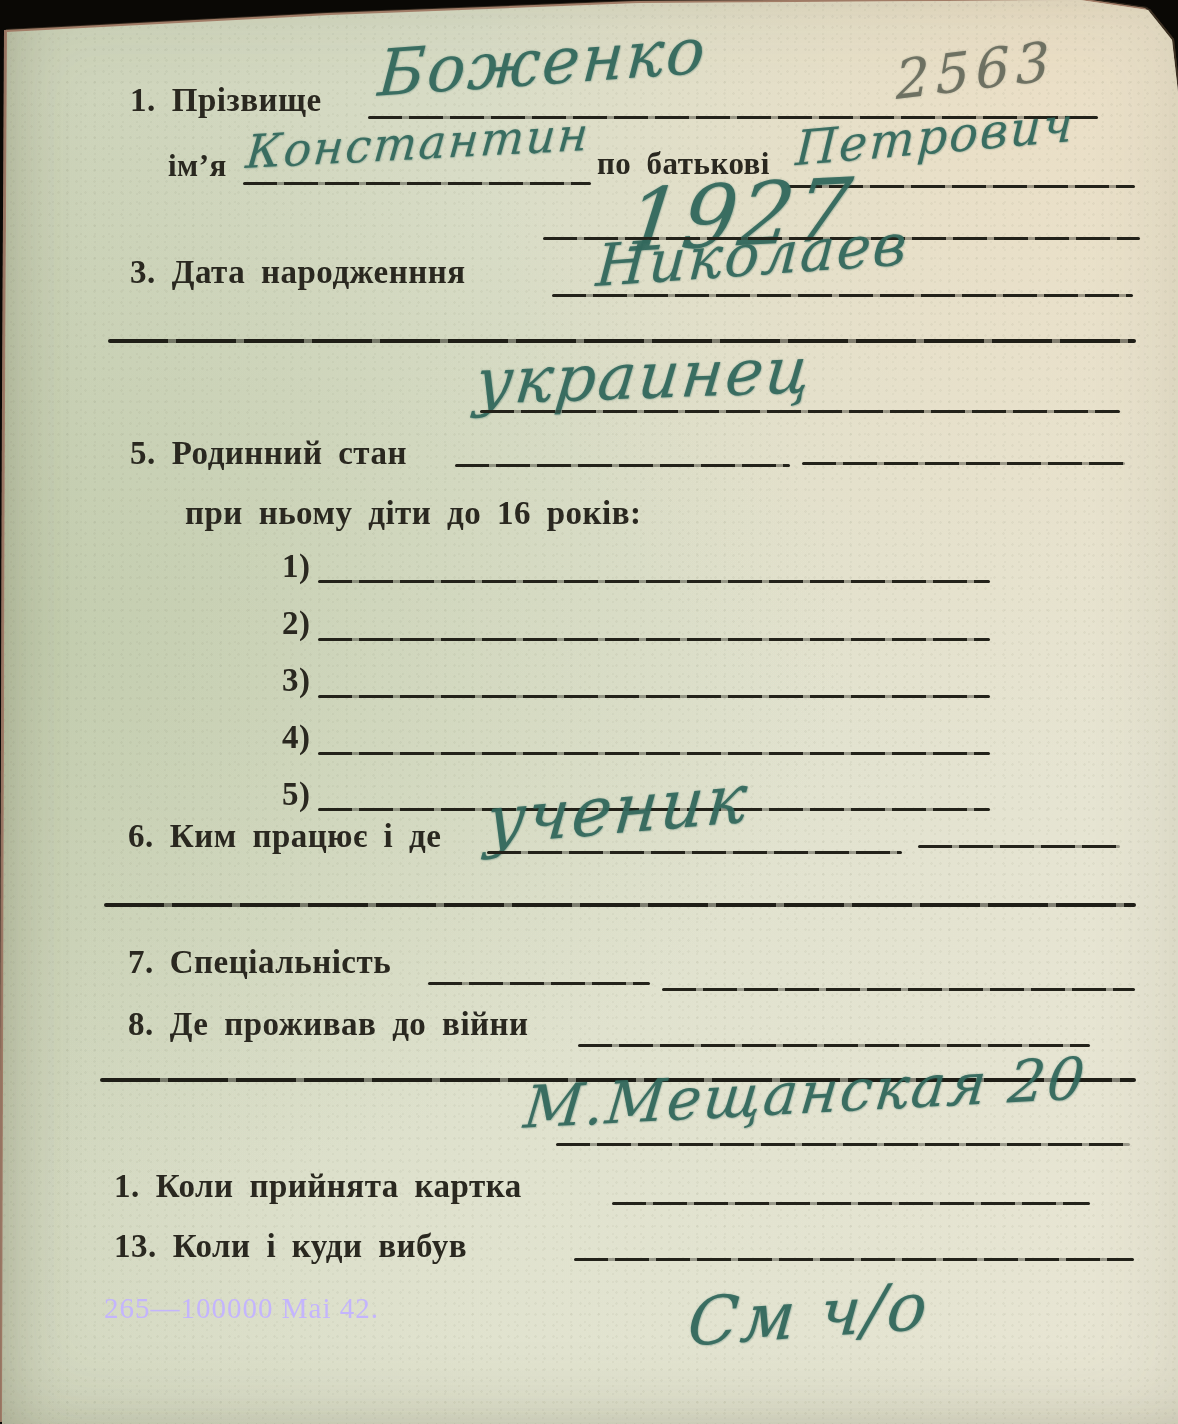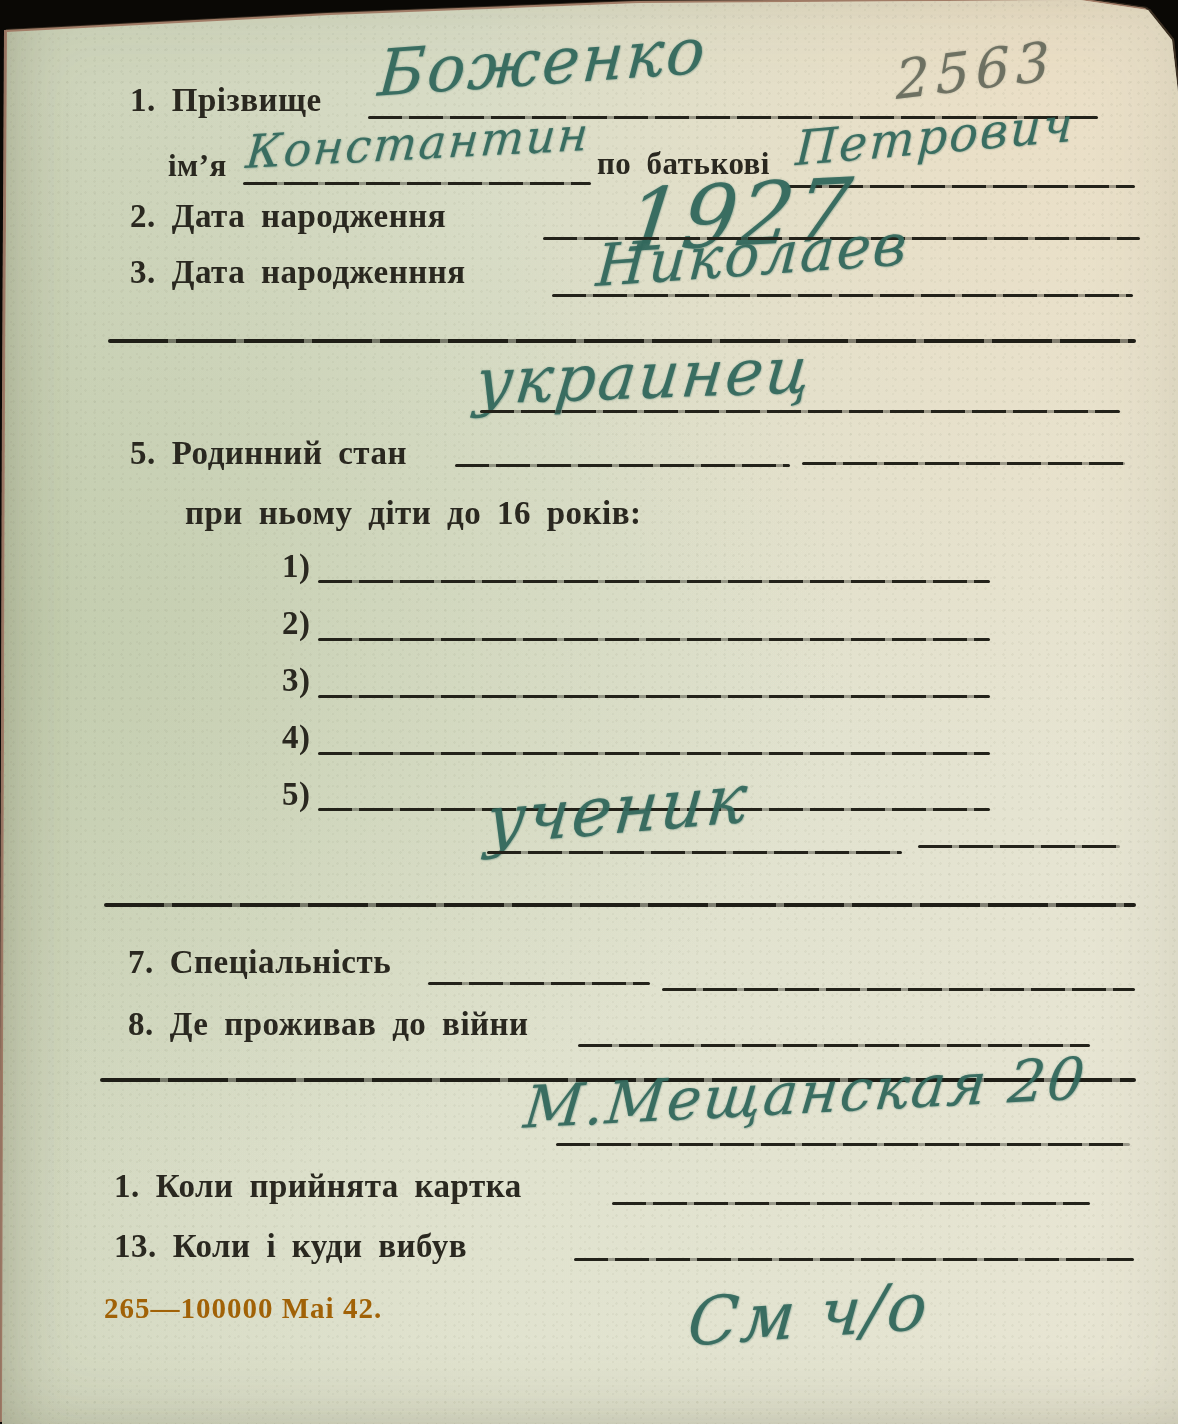--- a/index.html
+++ b/index.html
@@ -23,21 +23,21 @@
   .num{display:inline-block;margin-right:16px;}
   .hand{font-family:"DejaVu Serif","Liberation Serif",serif;font-style:italic;
     color:rgba(51,104,92,.93);letter-spacing:2px;line-height:1;
     text-shadow:0 0 2px rgba(51,104,92,.35), 1px 1px 1px rgba(51,104,92,.18);}
   .pencil{font-family:"DejaVu Serif",serif;font-style:italic;color:rgba(94,99,86,.82);
     letter-spacing:6px;text-shadow:0 0 2px rgba(94,99,86,.4);line-height:1;}
   .rule{height:3px;border-radius:2px;
     background:repeating-linear-gradient(90deg,#23221a 0px,#23221a 34px,rgba(35,34,26,.38) 34px,rgba(35,34,26,.38) 41px);}
   .sep{height:4px;border-radius:2px;
     background:repeating-linear-gradient(90deg,#1f1e17 0px,#1f1e17 60px,rgba(31,30,23,.5) 60px,rgba(31,30,23,.5) 68px);}
-  .footer{font-weight:700;color:#a16207;letter-spacing:1px;}
+  .footer{font-weight:400;color:#c4b5fd;letter-spacing:1px;}
 </style>
 </head>
 <body>
 
 <div class="stage">
   <div class="paper-shadow">
     <div class="paper"></div>
   </div>
 
   <div class="el label" style="left:130px;top:84px;font-size:33px;">
@@ -47,23 +47,20 @@
   <div class="el pencil" style="left:895px;top:44px;font-size:54px;transform:rotate(-7deg) skewX(-6deg);">2563</div>
   <div class="el rule" style="left:368px;top:116px;width:730px;"></div>
 
   <div class="el label" style="left:168px;top:150px;font-size:31px;">ім’я</div>
   <div class="el hand" style="left:246px;top:120px;font-size:46px;transform:rotate(-3deg) skewX(-8deg);">Константин</div>
   <div class="el rule" style="left:243px;top:182px;width:348px;"></div>
   <div class="el label" style="left:597px;top:148px;font-size:31px;">по батькові</div>
   <div class="el hand" style="left:795px;top:112px;font-size:48px;transform:rotate(-5deg) skewX(-8deg);">Петрович</div>
   <div class="el rule" style="left:788px;top:185px;width:347px;"></div>
 
-  <div class="el label" style="left:130px;top:200px;font-size:33px;">
-    <span class="num">2.</span><span>Дата народження</span>
-  </div>
   <div class="el hand" style="left:626px;top:172px;font-size:86px;transform:rotate(-3deg) skewX(-10deg);">1927</div>
   <div class="el rule" style="left:543px;top:237px;width:597px;"></div>
 
   <div class="el label" style="left:130px;top:256px;font-size:33px;">
     <span class="num">3.</span><span>Дата народженння</span>
   </div>
   <div class="el hand" style="left:596px;top:226px;font-size:58px;transform:rotate(-4deg) skewX(-8deg);">Николаев</div>
   <div class="el rule" style="left:552px;top:294px;width:581px;"></div>
 
   <div class="el sep" style="left:108px;top:339px;width:1028px;"></div>
@@ -83,20 +80,23 @@
   <div class="el rule" style="left:318px;top:580px;width:672px;"></div>
   <div class="el label" style="left:282px;top:607px;font-size:33px;">2)</div>
   <div class="el rule" style="left:318px;top:638px;width:672px;"></div>
   <div class="el label" style="left:282px;top:664px;font-size:33px;">3)</div>
   <div class="el rule" style="left:318px;top:695px;width:672px;"></div>
   <div class="el label" style="left:282px;top:721px;font-size:33px;">4)</div>
   <div class="el rule" style="left:318px;top:752px;width:672px;"></div>
   <div class="el label" style="left:282px;top:778px;font-size:33px;">5)</div>
   <div class="el rule" style="left:318px;top:808px;width:672px;"></div>
 
+  <div class="el label" style="left:128px;top:820px;font-size:33px;">
+    <span class="num">6.</span><span>Ким працює і де</span>
+  </div>
   <div class="el hand" style="left:486px;top:776px;font-size:68px;transform:rotate(-5deg) skewX(-10deg);">ученик</div>
   <div class="el rule" style="left:487px;top:851px;width:415px;"></div>
   <div class="el rule" style="left:918px;top:845px;width:202px;"></div>
 
   <div class="el sep" style="left:104px;top:903px;width:1032px;"></div>
 
   <div class="el label" style="left:128px;top:946px;font-size:33px;">
     <span class="num">7.</span><span>Спеціальність</span>
   </div>
   <div class="el rule" style="left:428px;top:982px;width:222px;"></div>

